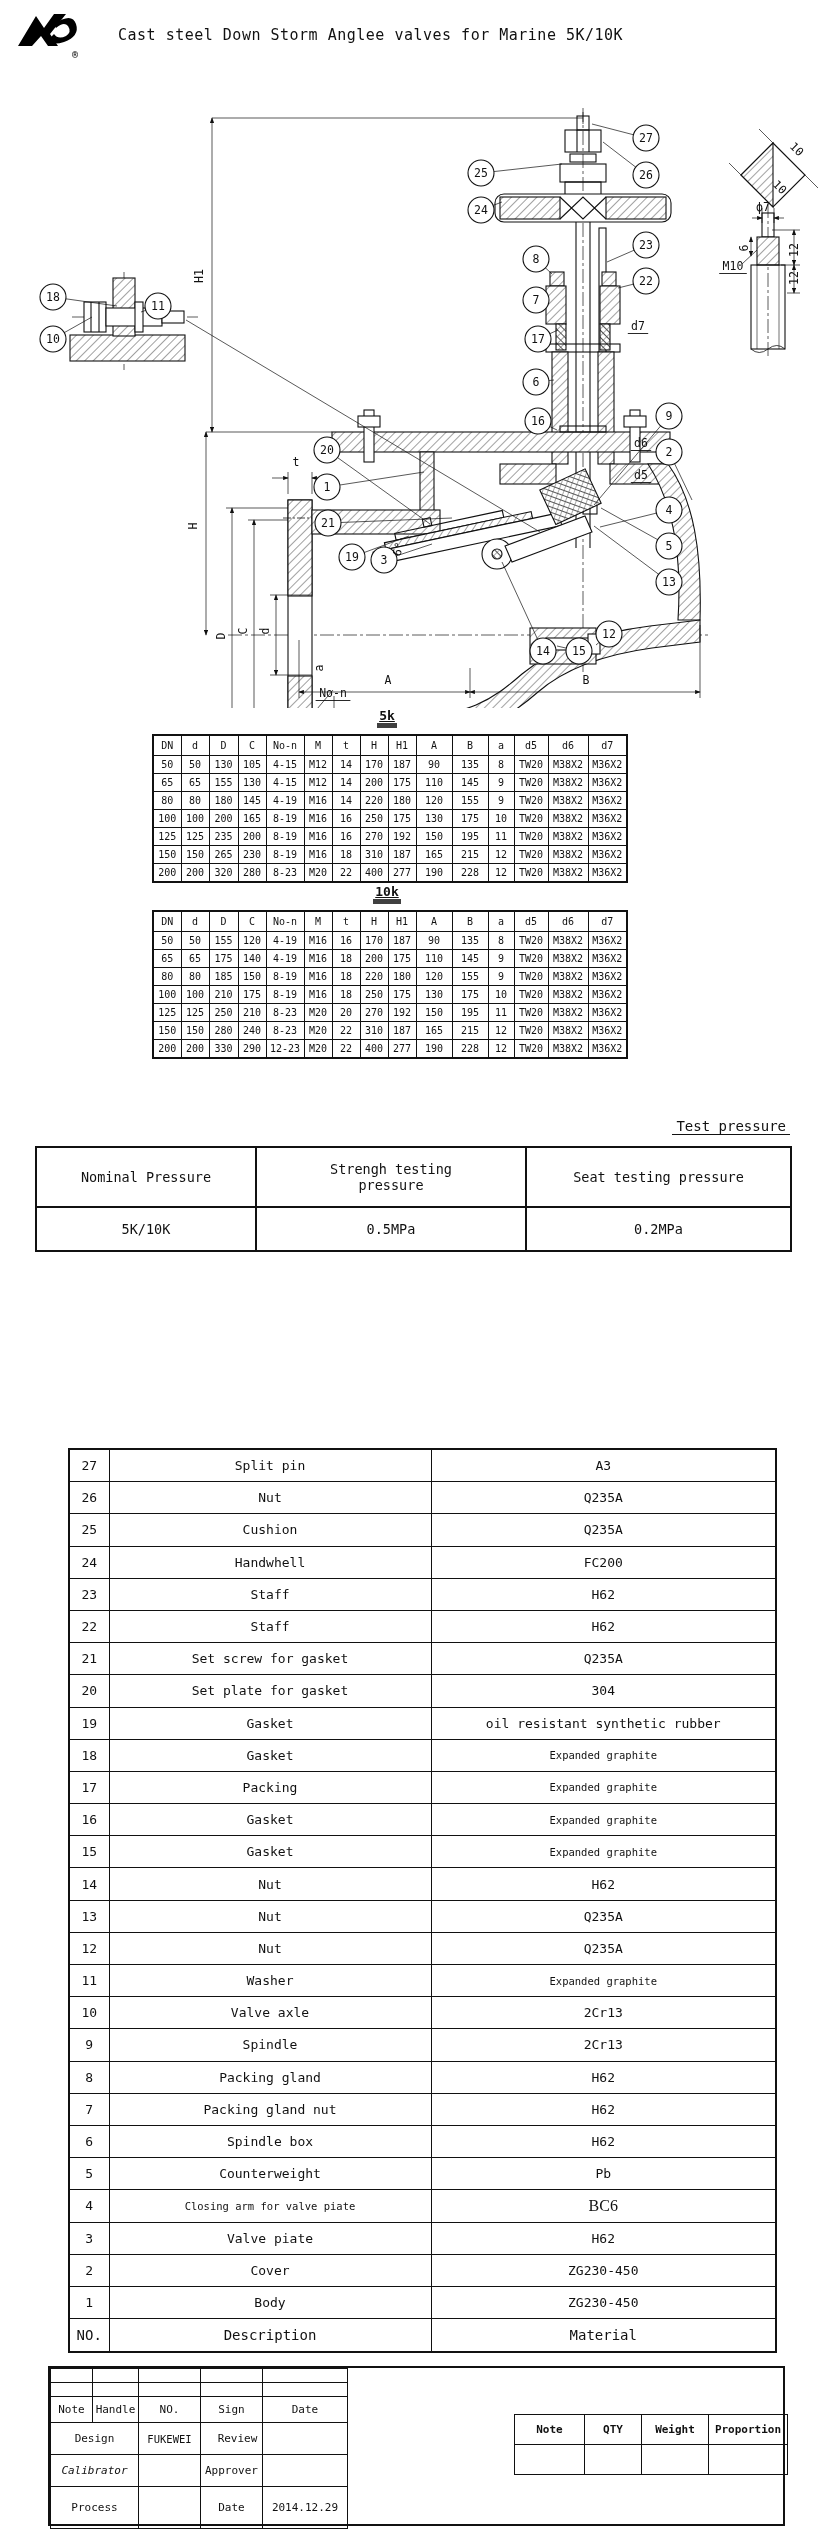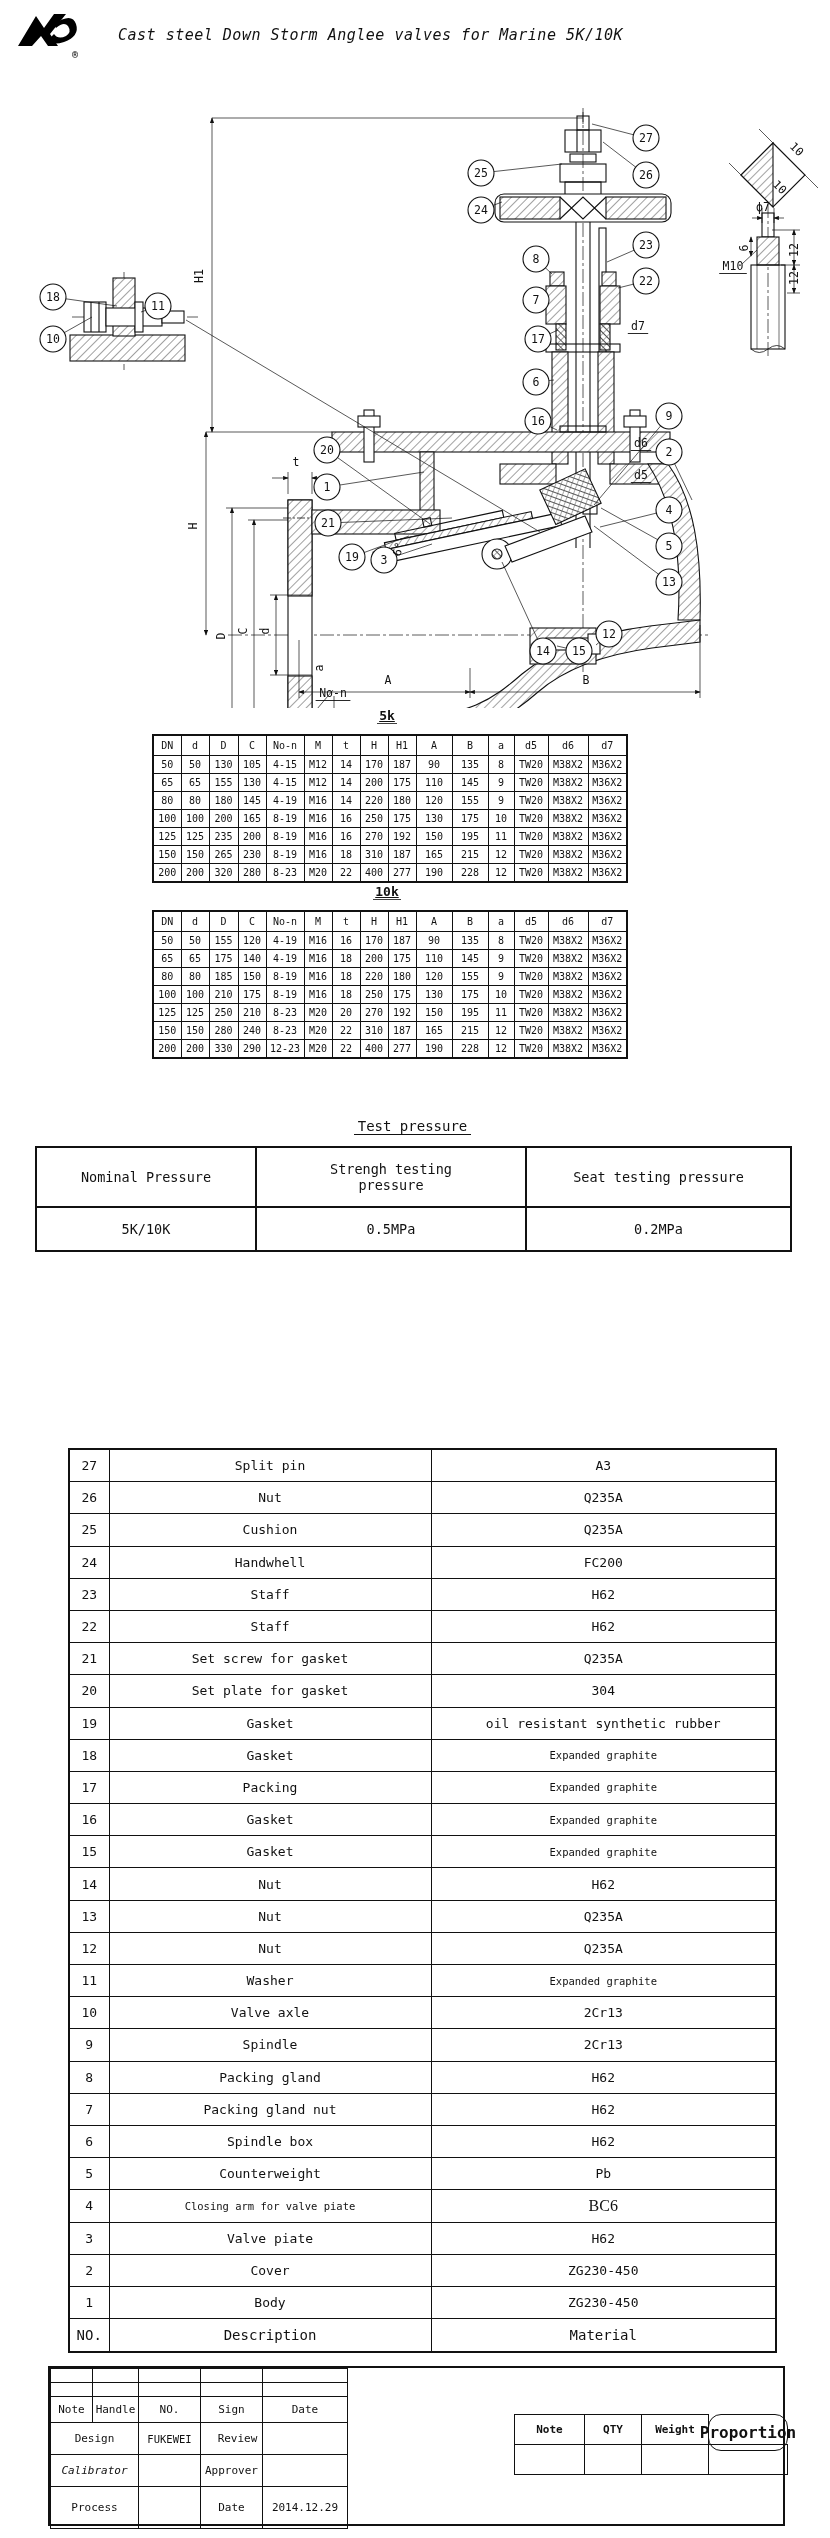--- a/index.html
+++ b/index.html
@@ -1,33 +1,33 @@
 <!DOCTYPE html>
 <html><head>
 <meta charset="utf-8">
 <style>
   html,body{margin:0;padding:0;background:#f3f3f3;}
   .page{position:relative;width:830px;height:2538px;background:#ffffff;margin:0 auto;
         font-family:"DejaVu Sans Mono","Liberation Mono",monospace;color:#111;overflow:hidden;}
   
-  .hdr-title{position:absolute;left:118px;top:26px;font-size:15px;letter-spacing:.5px;white-space:nowrap;font-style:italic;}
+  .hdr-title{position:absolute;left:118px;top:26px;font-size:15px;letter-spacing:.5px;white-space:nowrap;}
   .logo-wrap{position:absolute;left:14px;top:8px;width:70px;height:52px;}
   
   #drawing-svg{position:absolute;left:0;top:80px;}
   
   .dim-title{position:absolute;width:470px;text-align:center;font-size:13px;font-weight:bold;
              text-decoration:underline;}
-  .dim-title span{border-bottom:1px solid #404040;padding:0 2px;}
+  .dim-title span{border-bottom:5px solid #404040;padding:0 2px;}
   table.dimtab{position:absolute;left:152px;width:474px;border-collapse:collapse;table-layout:fixed;
                font-size:10px;text-align:center;}
   table.dimtab td,table.dimtab th{border:1px solid #111;padding:0;height:17px;font-weight:normal;overflow:hidden;}
   table.dimtab thead th{height:19px;font-size:10px;}
   table.dimtab{border:2px solid #111;}
   
-  .tp-title{position:absolute;left:35px;top:1118px;width:755px;text-align:center;font-size:14px;}
+  .tp-title{position:absolute;left:35px;top:1118px;width:755px;text-align:right;font-size:14px;}
   .tp-title span{border-bottom:1px solid #111;padding:0 4px;}
   table.tptab{position:absolute;left:35px;top:1146px;width:755px;border-collapse:collapse;table-layout:fixed;
               font-size:13.5px;text-align:center;}
   table.tptab td,table.tptab th{border:2px solid #111;font-weight:normal;}
   table.tptab thead th{height:56px;white-space:pre-line;}
   table.tptab tbody td{height:40px;}
   
   table.parts{position:absolute;left:68px;top:1448px;width:707px;border-collapse:collapse;table-layout:fixed;
               font-size:13px;text-align:center;}
   table.parts{border:2px solid #111;}
@@ -965,18 +965,18 @@
         <div class="tb-abs tb-txt" style="left: 150px; top: 118px; width: 63px; height: 43px; font-size: 11px;">Date</div>
         <div class="tb-abs tb-txt" style="left: 212px; top: 118px; width: 86px; height: 43px; font-size: 11px;">2014.12.29</div>
       </div>
     <div id="right-grid">
         <div class="tb-abs tb-txt" style="left: 464px; top: 46px; width: 71px; height: 31px; font-size: 11px; font-weight: bold;">Note</div>
         <div class="tb-abs" style="left: 464px; top: 76px; width: 71px; height: 31px;"></div>
         <div class="tb-abs tb-txt" style="left: 534px; top: 46px; width: 58px; height: 31px; font-size: 11px; font-weight: bold;">QTY</div>
         <div class="tb-abs" style="left: 534px; top: 76px; width: 58px; height: 31px;"></div>
         <div class="tb-abs tb-txt" style="left: 591px; top: 46px; width: 68px; height: 31px; font-size: 11px; font-weight: bold;">Weight</div>
         <div class="tb-abs" style="left: 591px; top: 76px; width: 68px; height: 31px;"></div>
-        <div class="tb-abs tb-txt" style="left: 658px; top: 46px; width: 80px; height: 37px; font-size: 16px; font-weight: bold; border-radius: 13px;">Proportion</div>
+        <div class="tb-abs tb-txt" style="left: 658px; top: 46px; width: 80px; height: 31px; font-size: 11px; font-weight: bold;">Proportion</div>
         <div class="tb-abs" style="left: 658px; top: 76px; width: 80px; height: 31px;"></div>
       </div>
   </div>
 
 </div>
 
 </body></html>

